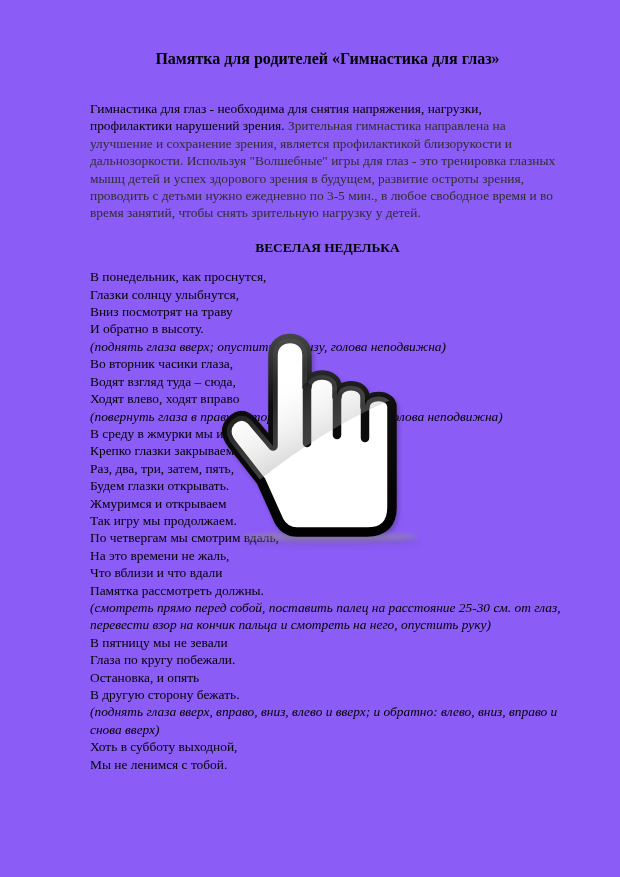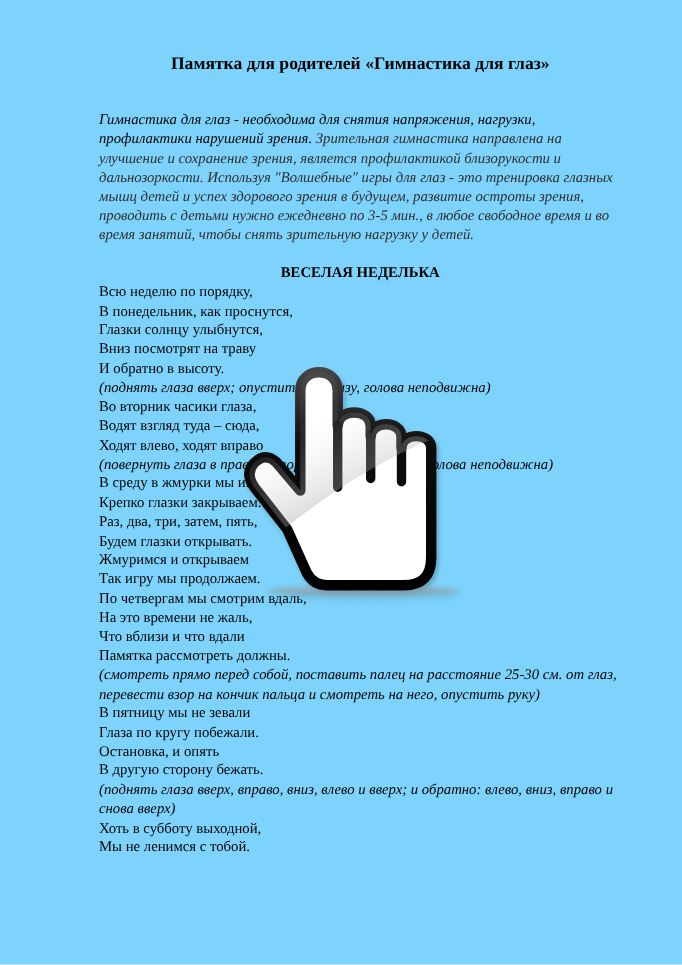--- a/index.html
+++ b/index.html
@@ -1,45 +1,44 @@
 <!DOCTYPE html>
 <html><head>
 <meta charset="utf-8">
 <style>
   html, body { margin: 0; padding: 0; background: #ffffff; }
   .page {
     position: relative;
     width: 620px;
     height: 877px;
-    background: #7dd3fc;
+    background: #8b5cf6;
     box-sizing: border-box;
     padding: 48px 55px 0 90px;
     overflow: hidden;
     font-family: "Liberation Serif", "DejaVu Serif", serif;
     font-size: 13.4px;
     line-height: 17.4px;
     color: #000000;
   }
   h1.doc-title {
     font-size: 16px;
     line-height: 22px;
     font-weight: bold;
     text-align: center;
     margin: 0 0 30px 0;
     color: #000000;
   }
   p.intro {
     margin: 0 0 17px 0;
-    font-style: italic;
   }
   p.intro .secondary { color: #2f2f2f; }
   .poem-heading {
     font-weight: bold;
     text-align: center;
-    margin: 0;
+    margin: 12px;
   }
   .poem { margin: 0; }
   .poem-line { margin: 0; }
   .poem-line.italic { font-style: italic; }
   .cursor-wrap {
     position: absolute;
     left: 220px;
     top: 329px;
     width: 200px;
     height: 218px;
@@ -58,21 +57,20 @@
 
 <div class="page">
 
   <h1 class="doc-title">Памятка для родителей «Гимнастика для глаз»</h1>
 
   <p class="intro"><span>Гимнастика для глаз - необходима для снятия напряжения, нагрузки, профилактики нарушений зрения.</span><span class="secondary"> Зрительная гимнастика направлена на улучшение и сохранение зрения, является профилактикой близорукости и дальнозоркости. Используя "Волшебные" игры для глаз - это тренировка глазных мышц детей и успех здорового зрения в будущем, развитие остроты зрения, проводить с детьми нужно ежедневно по 3-5 мин., в любое свободное время и во время занятий, чтобы снять зрительную нагрузку у детей.</span></p>
 
   <div class="poem-heading">ВЕСЕЛАЯ НЕДЕЛЬКА</div>
 
   <div class="poem">
-      <div class="poem-line">Всю неделю по порядку,</div>
       <div class="poem-line">В понедельник, как проснутся,</div>
       <div class="poem-line">Глазки солнцу улыбнутся,</div>
       <div class="poem-line">Вниз посмотрят на траву</div>
       <div class="poem-line">И обратно в высоту.</div>
       <div class="poem-line italic">(поднять глаза вверх; опустить их книзу, голова неподвижна)</div>
       <div class="poem-line">Во вторник часики глаза,</div>
       <div class="poem-line">Водят взгляд туда – сюда,</div>
       <div class="poem-line">Ходят влево, ходят вправо</div>
       <div class="poem-line italic">(повернуть глаза в правую сторону, затем в левую, голова неподвижна)</div>
       <div class="poem-line">В среду в жмурки мы играем,</div>

